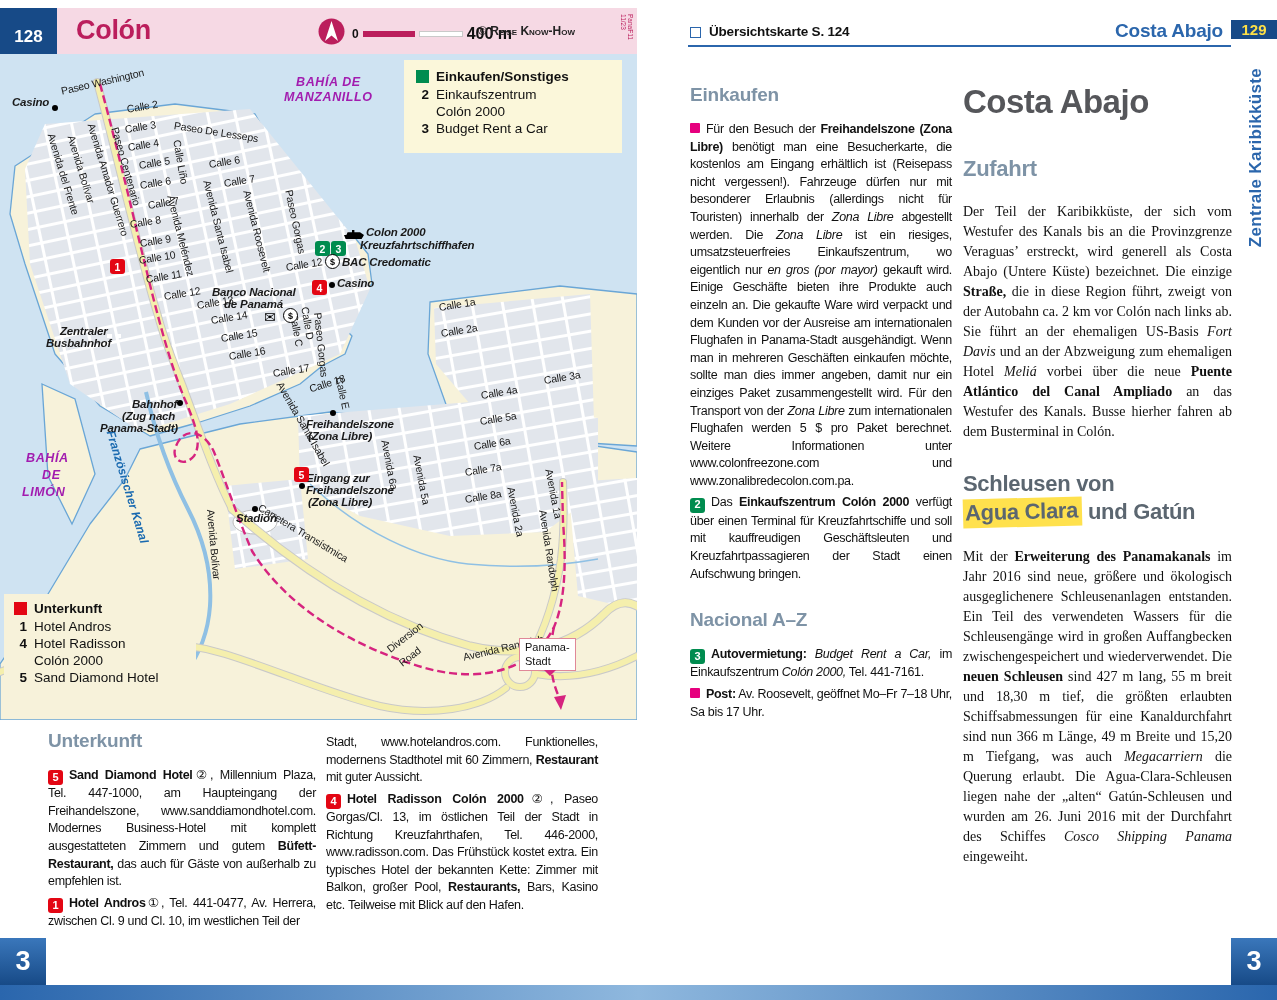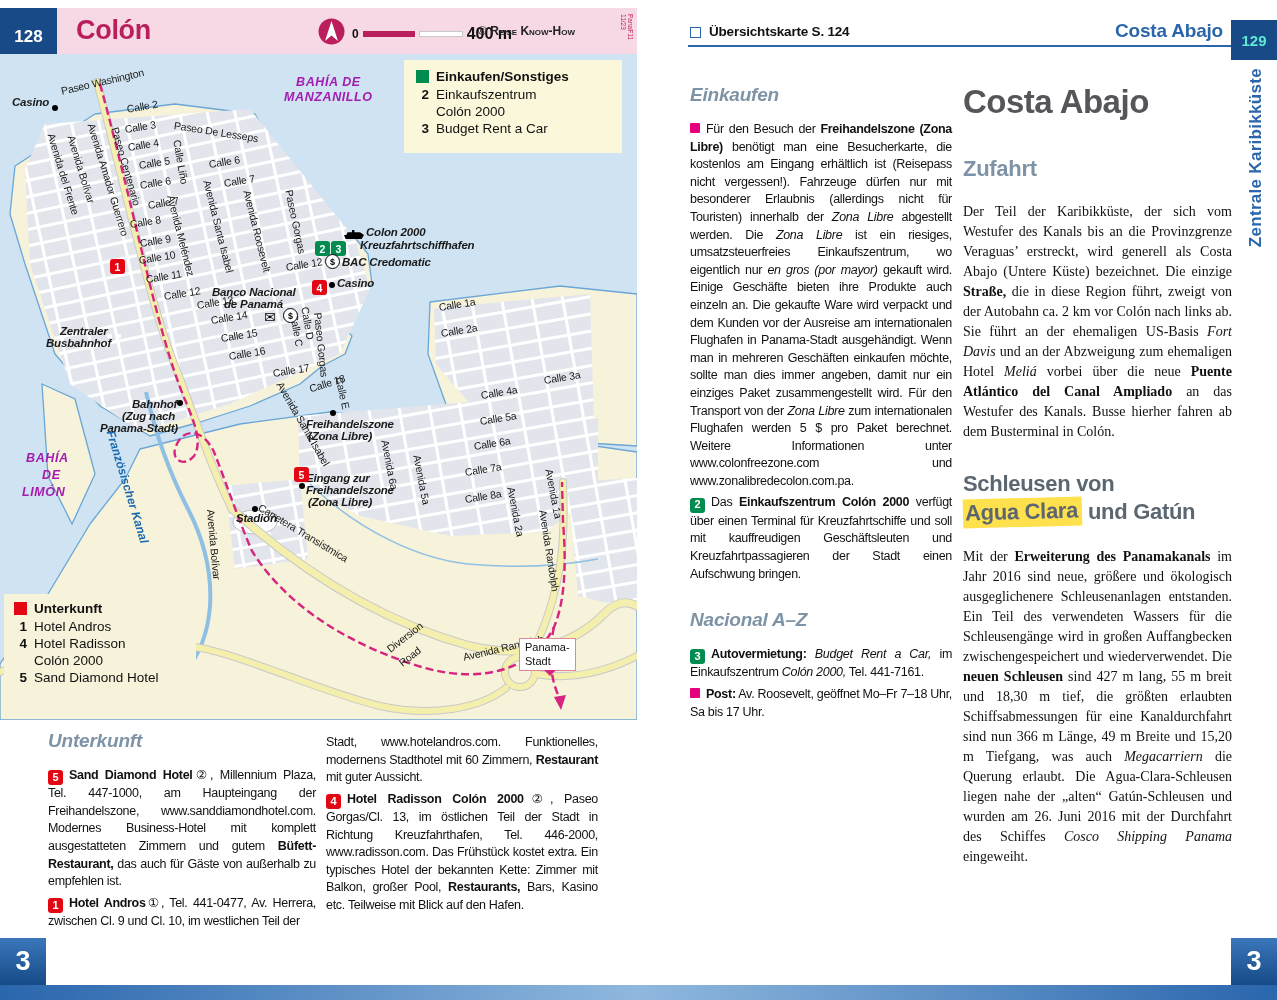--- a/index.html
+++ b/index.html
@@ -51,21 +51,21 @@
   .legend-top{position:absolute;left:404px;top:6px;width:218px;background:#fbf7da;padding:8px 10px 16px 12px;box-sizing:border-box;}
   .legend-bottom{position:absolute;left:4px;top:540px;width:192px;background:#f7f2da;padding:6px 8px 8px 10px;box-sizing:border-box;}
   .lg-title{display:flex;gap:7px;font-weight:bold;font-size:13.5px;line-height:17px;margin-bottom:1px;}
   .lg-sq{width:13px;height:13px;margin-top:2px;flex:0 0 13px;}
   .lg-row{display:flex;font-size:13.5px;line-height:17px;}
   .lg-num{width:13px;text-align:right;margin-right:7px;font-weight:bold;flex:0 0 13px;}
   .lg-label{white-space:pre-line;}
 
   
   .col{position:absolute;text-align:justify;}
-  .col-head{font-size:19px;font-weight:bold;color:#7e93a6;letter-spacing:-0.2px;margin:0 0 15px 0;font-style:italic;}
+  .col-head{font-size:19px;font-weight:bold;color:#7e93a6;letter-spacing:-0.2px;margin:0 0 15px 0;}
   .col-head.mt{margin-top:26px;}
   .para{font-size:12.5px;line-height:17.6px;letter-spacing:-0.3px;margin:0 0 4px 0;}
   .para.serif{font-family:"Liberation Serif",serif;font-size:14px;line-height:20px;letter-spacing:0;margin:0;}
   .pm{display:inline-flex;align-items:center;justify-content:center;vertical-align:-2px;margin-right:6px;}
   .pm-red,.pm-green{width:15px;height:15px;border-radius:3px;color:#fff;font-size:11px;font-weight:bold;}
   .pm-red{background:#e30613;}
   .pm-green{background:#008c4f;}
   .pm-pink{width:10px;height:10px;background:#e6007e;border-radius:1px;vertical-align:0px;}
 
   #col-unterkunft-1{left:48px;top:730px;width:268px;}
@@ -77,21 +77,21 @@
   .sub-head{font-size:22px;font-weight:bold;color:#7e93a6;letter-spacing:-0.3px;margin:0 0 20px 0;text-align:left;}
   .sub-head2{font-size:22px;font-weight:bold;color:#5b6670;letter-spacing:-0.3px;margin:28px 0 20px 0;line-height:28px;text-align:left;}
   .hl{background:#ffe14d;padding:0 4px 1px 2px;display:inline-block;transform:rotate(-1.5deg);}
 
   
   .rp-head{position:absolute;left:688px;top:20px;width:543px;height:27px;}
   .ov-box{position:absolute;left:2px;top:7px;width:11px;height:11px;border:1.8px solid #2b66ac;box-sizing:border-box;background:#fff;}
   .ov-text{position:absolute;left:21px;top:4px;font-size:13.5px;font-weight:bold;letter-spacing:-0.2px;color:#111;}
   .sec-text{position:absolute;right:8px;top:0px;font-size:19px;font-weight:bold;color:#2b66ac;letter-spacing:-0.2px;}
   .rp-rule{position:absolute;left:688px;top:45px;width:543px;height:2px;background:#2b66ac;}
-  .rp-pnum{position:absolute;left:1231px;top:20px;width:46px;height:40px;background:#174a87;color:#5eead4;
+  .rp-pnum{position:absolute;left:1231px;top:20px;width:46px;height:19px;background:#174a87;color:#fde047;
            font-weight:bold;font-size:15px;display:flex;align-items:center;justify-content:center;}
   .side-tab{position:absolute;left:1246px;top:68px;writing-mode:vertical-rl;transform:rotate(180deg);
            font-size:17px;font-weight:bold;color:#2b66ac;letter-spacing:0.3px;}
 
   
   .corner{position:absolute;top:938px;width:46px;height:47px;background:linear-gradient(180deg,#3a77bb,#174a87);
           color:#fff;font-weight:bold;font-size:27px;display:flex;align-items:center;justify-content:center;}
   .corner.l{left:0;}
   .corner.r{left:1231px;}
   .bbar{position:absolute;left:0;top:985px;width:1277px;height:15px;

